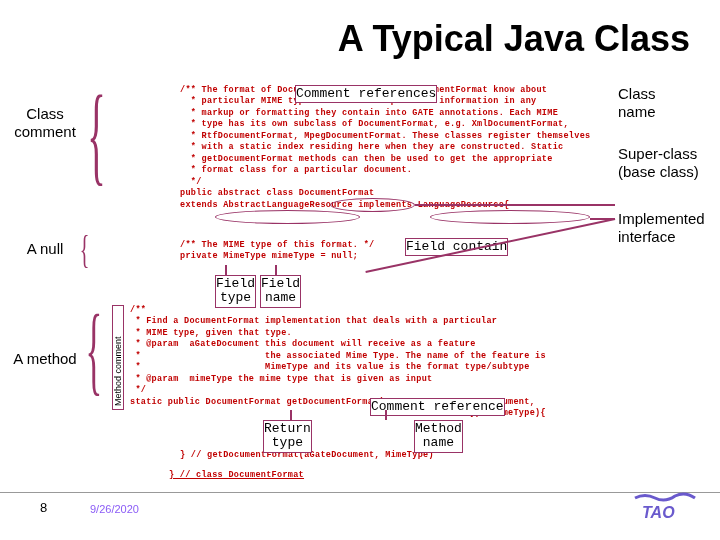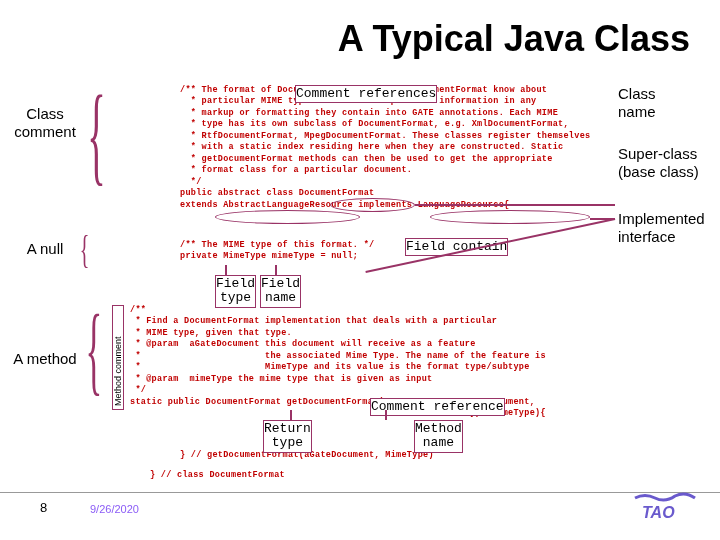--- a/index.html
+++ b/index.html
@@ -172,21 +172,21 @@
  * @param  aGateDocument this document will receive as a feature
  *                       the associated Mime Type. The name of the feature is
  *                       MimeType and its value is the format type/subtype
  * @param  mimeType the mime type that is given as input
  */
 static public DocumentFormat getDocumentFormat(gate.Document aGateDocument,
                                                           MimeType mimeType){</div>
 
 <div class="code-block" style="left:180px; top:450px;">} // getDocumentFormat(aGateDocument, MimeType)</div>
 
-<div class="code-block" style="left:150px; top:470px;">} // class DocumentFormat</div>
+<div class="code-block" style="left:169px; top:470px;text-decoration:underline;">} // class DocumentFormat</div>
 
 <div class="tag" style="left:295px; top:85px;">Comment references</div>
 
 <div class="tag" style="left:405px; top:238px;">Field contain</div>
 
 <div class="tag" style="left:215px; top:275px;">Field<br>type</div>
 <div class="tag" style="left:260px; top:275px;">Field<br>name</div>
 
 <div class="tag" style="left:370px; top:360px;margin-top:38px;">Comment reference</div>
 

